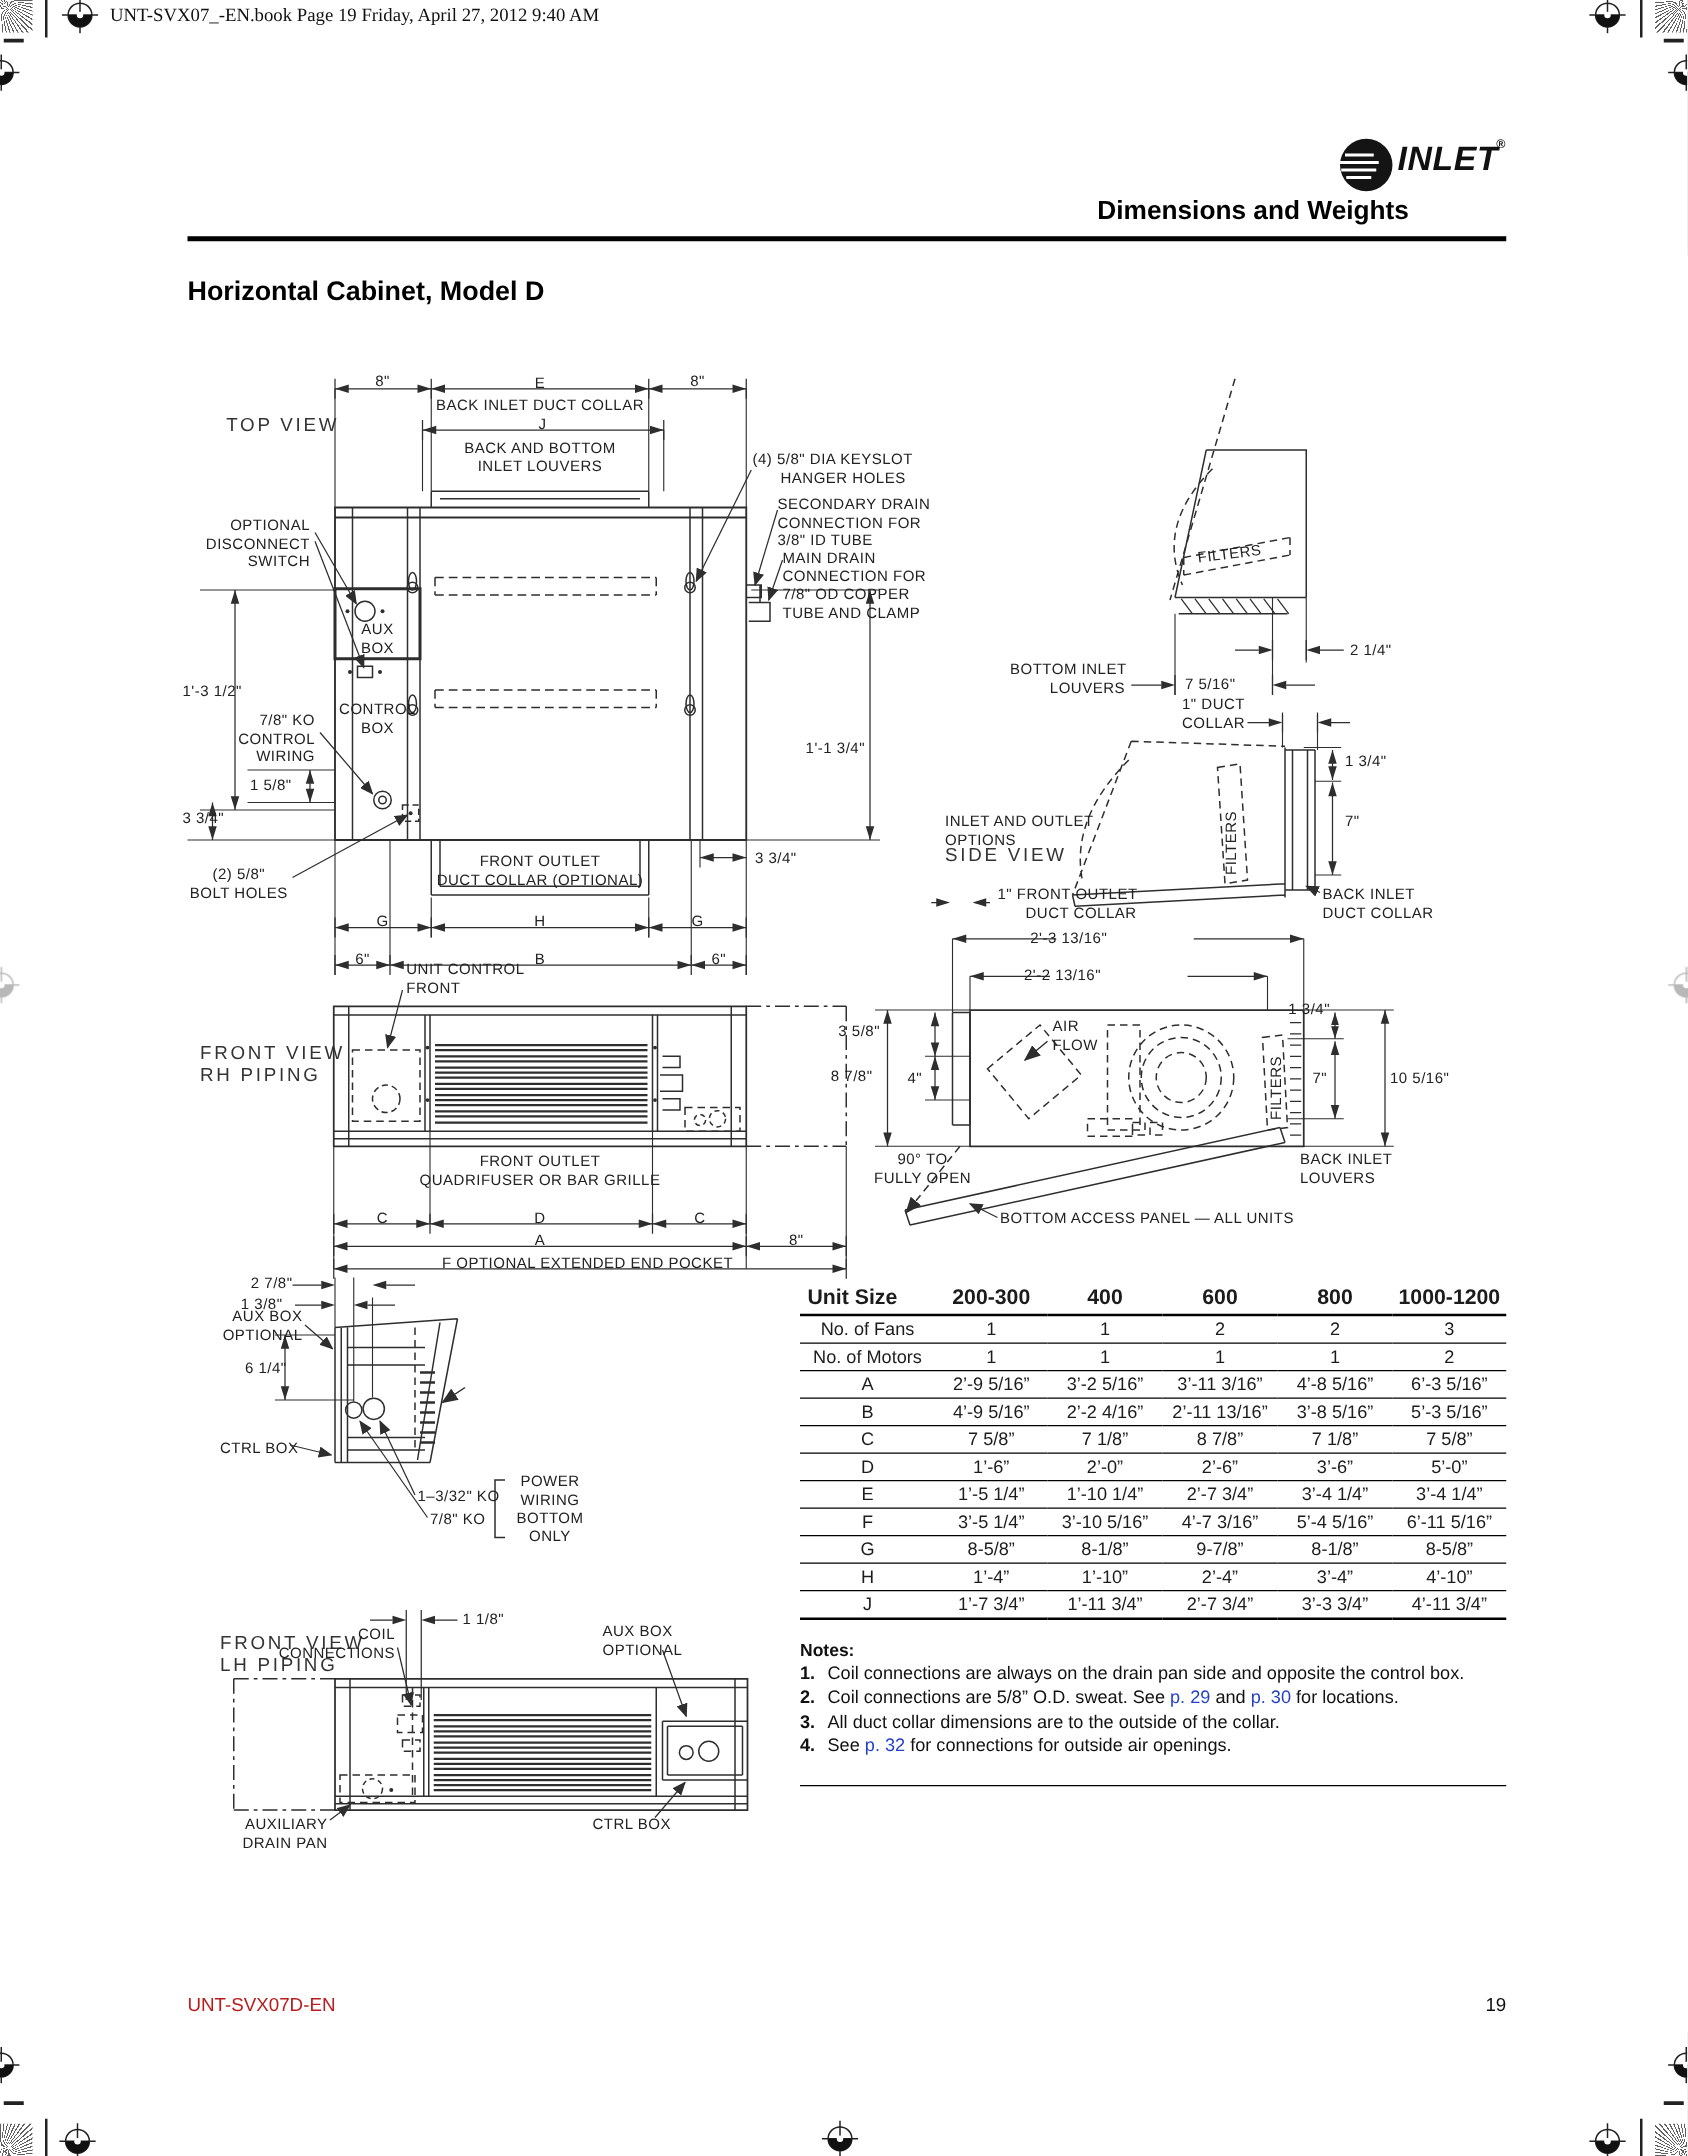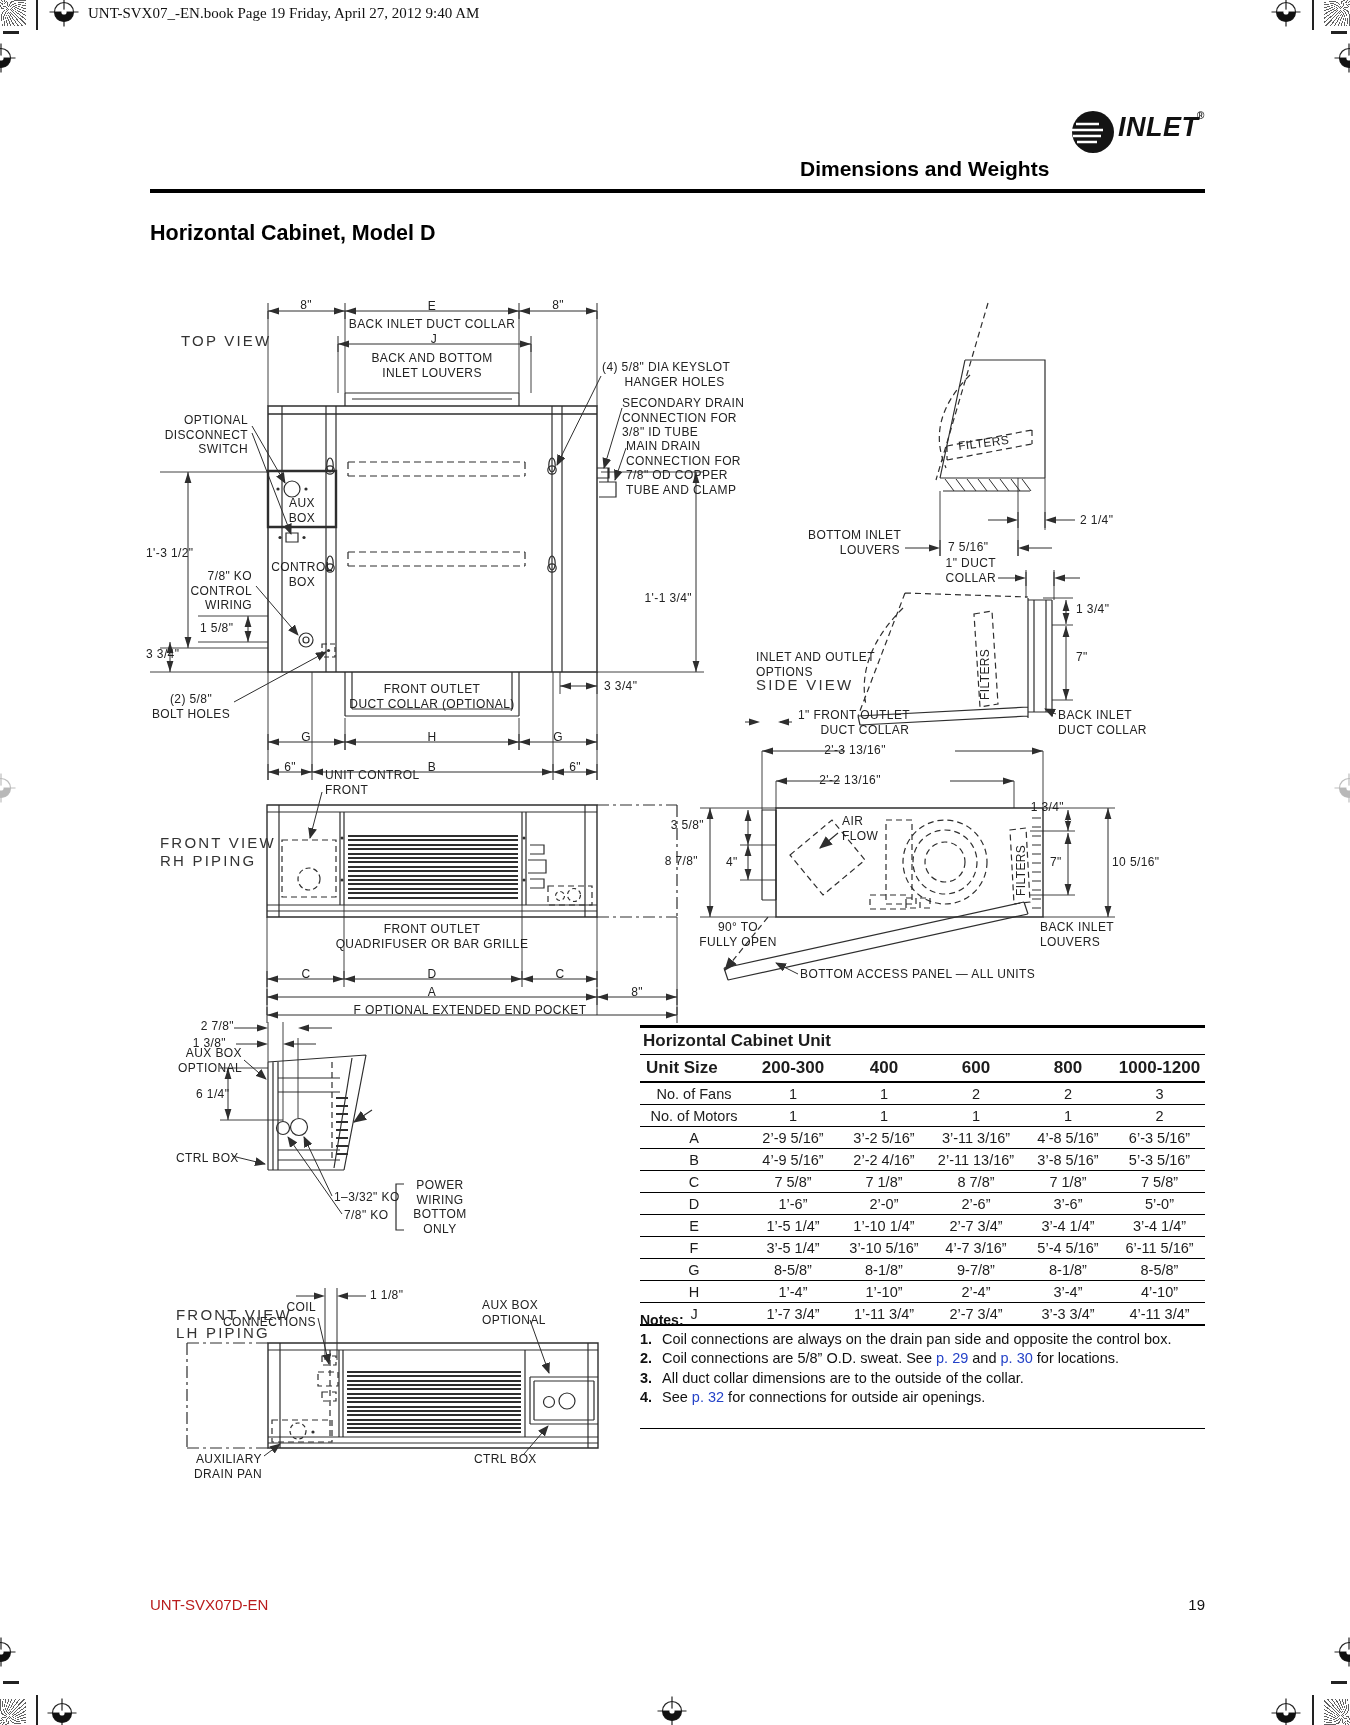--- a/index.html
+++ b/index.html
@@ -12,21 +12,21 @@
   .dl.c{text-align:center;}
   .dl.r{text-align:right;}
   .dl.big{font-size:15px;letter-spacing:2.2px;color:#333;margin-top:48px;}
   .vert{transform:rotate(-90deg);transform-origin:0 0;}
   .tilt{transform:rotate(-7deg);}
   
   #doc-header{position:absolute;left:88px;top:5px;font:15px "Liberation Serif",serif;color:#111;}
   #brand-text{position:absolute;left:1118px;top:112px;font:bold italic 27px "Liberation Sans",sans-serif;
               font-style:italic;letter-spacing:.5px;color:#111;}
   #brand-reg{position:absolute;left:1197px;top:110px;font:bold 10px "Liberation Sans",sans-serif;color:#111;}
-  #section-title{position:absolute;left:800px;top:157px;width:405px;text-align:left;
+  #section-title{position:absolute;left:800px;top:157px;width:405px;text-align:center;
                  font:bold 21px "Liberation Sans",sans-serif;color:#000;}
   #title-rule{position:absolute;left:150px;top:189px;width:1055px;height:4px;background:#000;}
   #page-title{position:absolute;left:150px;top:221px;font:bold 21.5px "Liberation Sans",sans-serif;color:#000;}
   
   #spec{position:absolute;left:640px;top:1025px;width:565px;}
   #spec .t-title{font:bold 17px "Liberation Sans",sans-serif;border-top:3px solid #000;
                  border-bottom:1.5px solid #000;padding:3px 0 3px 3px;}
   #spec table{width:100%;border-collapse:collapse;}
   #spec th{font:bold 17px "Liberation Sans",sans-serif;border-bottom:2.5px solid #000;padding:3px 0;text-align:center;}
   #spec th.first{text-align:left;padding-left:6px;}
@@ -421,21 +421,20 @@
   <div class="dl" style="left:370px;top:1288px">1 1/8"</div>
   <div class="dl r" style="left:218px;top:1300px;width:98px">COIL
 CONNECTIONS</div>
   <div class="dl" style="left:482px;top:1298px">AUX BOX
 OPTIONAL</div>
   <div class="dl r" style="left:168px;top:1452px;width:94px">AUXILIARY
 DRAIN PAN</div>
   <div class="dl" style="left:474px;top:1452px">CTRL BOX</div>
 
   <div id="spec">
-    <div class="t-title">Horizontal Cabinet Unit</div>
     <table>
       <colgroup>
         <col style="width:108px">
           <col style="width:90px">
           <col style="width:92px">
         <col style="width:92px">
           <col style="width:92px">
           <col style="width:91px">
       </colgroup>
       <tbody>

